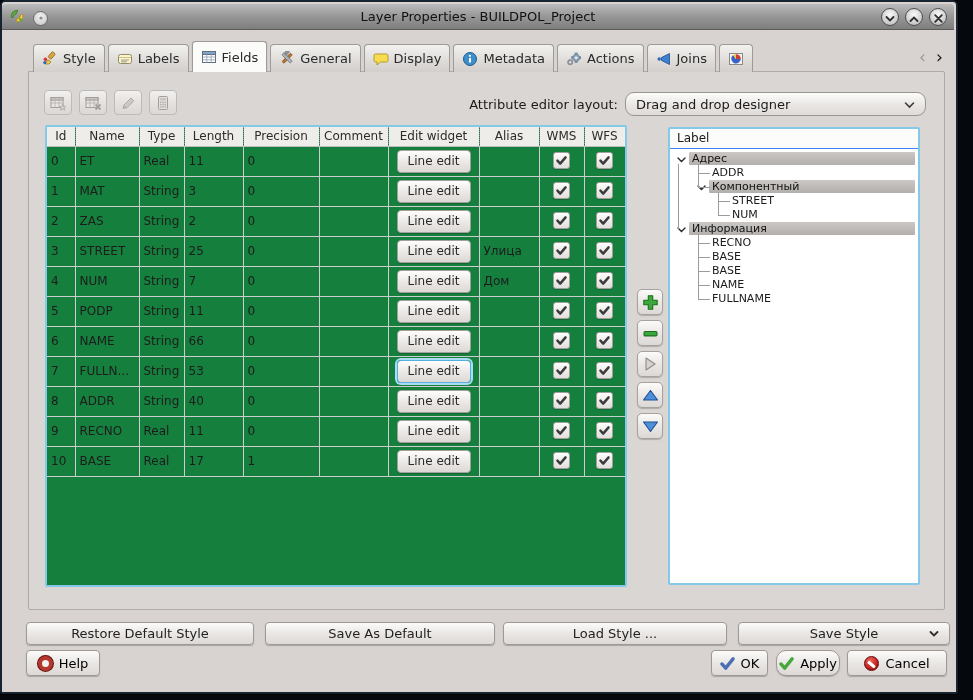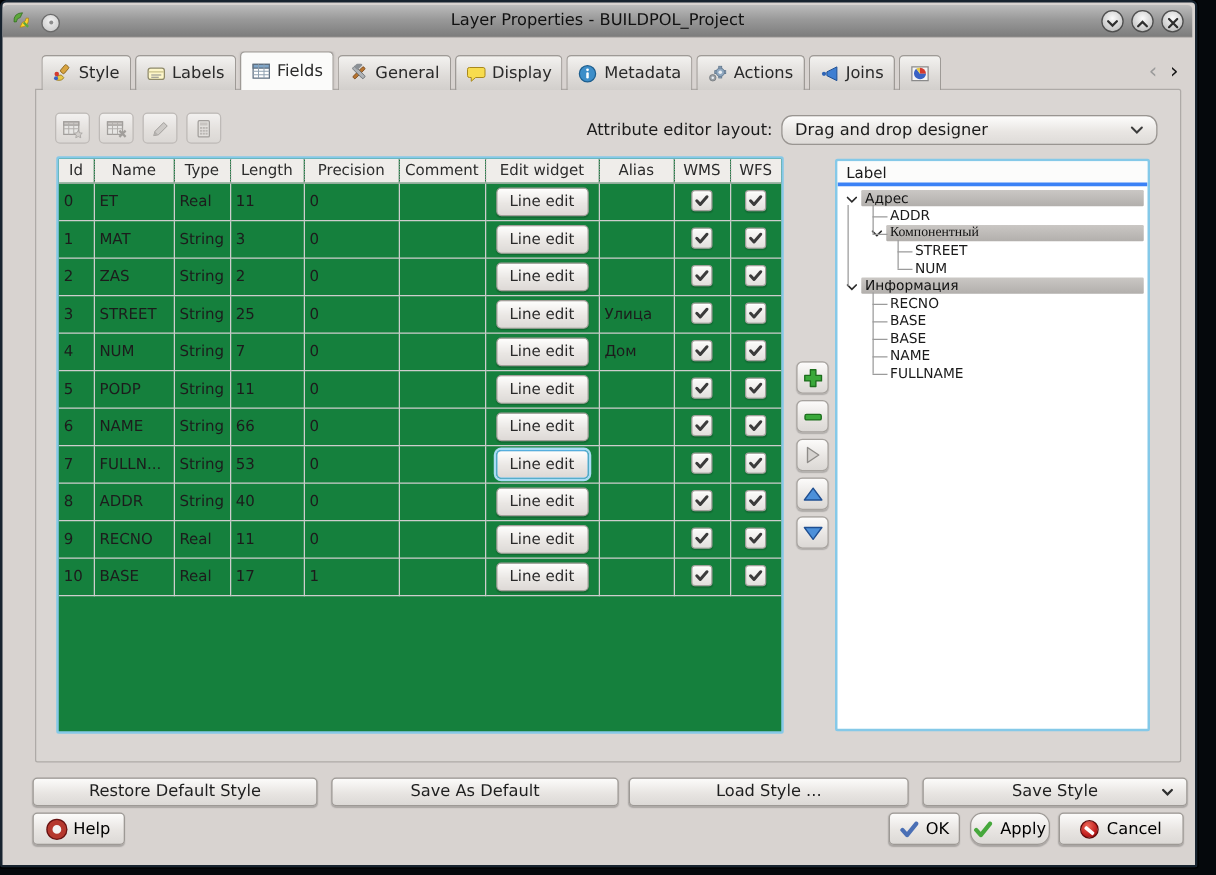--- a/index.html
+++ b/index.html
@@ -71,21 +71,21 @@
 
   
   .midbtn { position:absolute; left:637px; width:26px; height:26px; border-radius:5px;
     background:linear-gradient(#fcfbfa,#e7e4e1 60%,#dbd8d5);
     border:1px solid #a6a29e; box-shadow:0 1px 1px rgba(0,0,0,.2);
     display:inline-flex; align-items:center; justify-content:center; }
 
   
   #treewidget { position:absolute; left:668px; top:127px; width:252px; height:458px;
     background:#fff; border:2px solid #85c9e8; border-radius:2px; overflow:hidden; }
-  .tree-header { height:20px; background:#fcfcfb; border-bottom:3px solid #3b82f6;
+  .tree-header { height:20px; background:#fcfcfb; border-bottom:1px solid #3b82f6;
     font-size:12px; padding:2px 0 0 7px; color:#1a1a1a; }
   #treebody { position:relative; }
   .tree-row { position:absolute; left:0; right:0; height:14px; font-size:11px; line-height:13px; }
   .group-bar { position:absolute; top:0; height:13px; right:3px;
     background:linear-gradient(#cac7c4,#b2afac); border-radius:1px; padding-left:3px; color:#111; }
   .field-label { position:absolute; top:0; color:#1a1a1a; }
   .guide-v { position:absolute; width:0; border-left:1px solid #9b9b9b; }
   .guide-h { position:absolute; height:0; border-top:1px solid #9b9b9b; }
   .tree-chevron { position:absolute; top:2px; }
 
@@ -649,21 +649,21 @@
     <div id="treebody">
         <div class="tree-row" style="top: 3px;">
           <span class="tree-chevron" style="left: 7px;"><svg width="9" height="8" viewBox="0 0 9 8">
               <path d="M1 2 L4.5 5.5 L8 2" fill="none" stroke="#2a2a2a" stroke-width="1.4" stroke-linecap="round"></path>
             </svg></span>
           <span class="group-bar" style="left: 19px;">Адрес</span>
         </div>
         <div class="tree-row" style="top: 17px;">
           <span class="field-label" style="left: 42px;">ADDR</span>
         </div>
-        <div class="tree-row" style="top: 31px; font-family: Liberation Serif, serif;">
+        <div class="tree-row" style="top: 31px;">
           <span class="tree-chevron" style="left: 27px;"><svg width="9" height="8" viewBox="0 0 9 8">
               <path d="M1 2 L4.5 5.5 L8 2" fill="none" stroke="#2a2a2a" stroke-width="1.4" stroke-linecap="round"></path>
             </svg></span>
           <span class="group-bar" style="left: 39px;">Компонентный</span>
         </div>
         <div class="tree-row" style="top: 45px;">
           <span class="field-label" style="left: 62px;">STREET</span>
         </div>
         <div class="tree-row" style="top: 59px;">
           <span class="field-label" style="left: 62px;">NUM</span>

